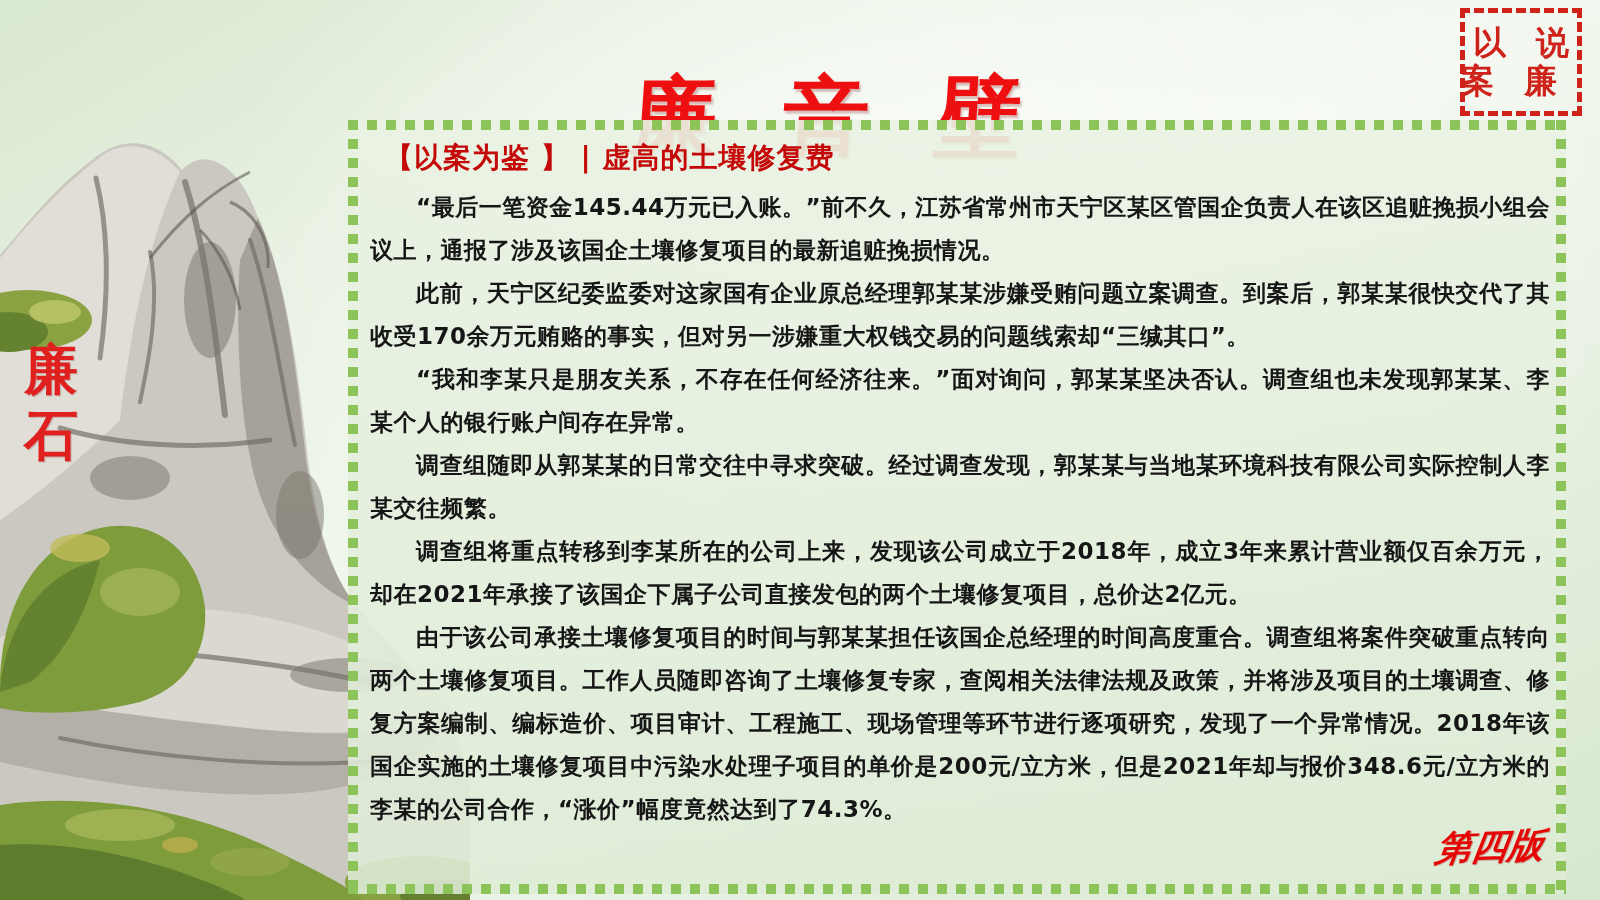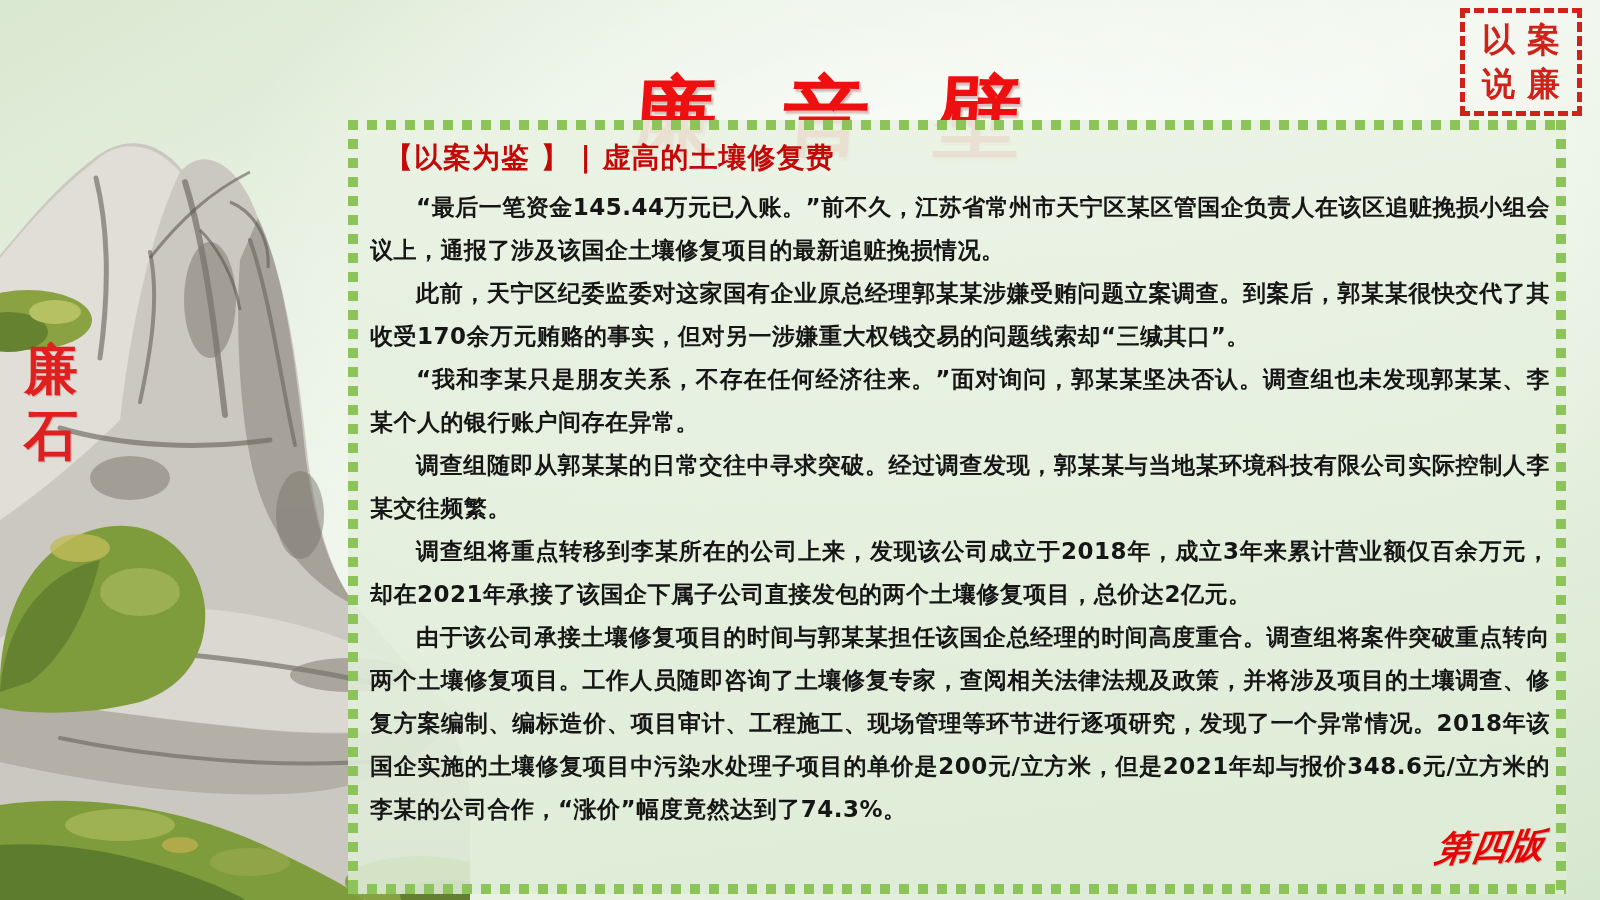--- a/index.html
+++ b/index.html
@@ -18,21 +18,21 @@
     font-family:"DejaVu Serif","Liberation Serif",serif;
     font-weight:bold;font-size:86px;line-height:116px;
     color:#ee1010;letter-spacing:18px;
     text-shadow:2px 3px 2px rgba(120,0,0,.25);
     transform:skewX(-4deg);
   }
 
   .corner-badge{
     position:absolute;top:8px;right:18px;width:108px;height:86px;
     border:5px dashed #cf221a;background:rgba(255,255,255,.08);
-    display:flex;flex-direction:column;justify-content:center;align-items:center;
+    display:flex;flex-direction:row;justify-content:center;align-items:center;
     gap:6px;padding:6px 2px;
   }
   .corner-badge span{
     font-family:"DejaVu Serif","Liberation Serif",serif;
     font-weight:bold;font-size:33px;line-height:38px;
     color:#cf221a;letter-spacing:12px;text-indent:12px;
   }
 
   
   .rock-art{position:absolute;left:0;top:140px;width:470px;height:760px;z-index:1;}

